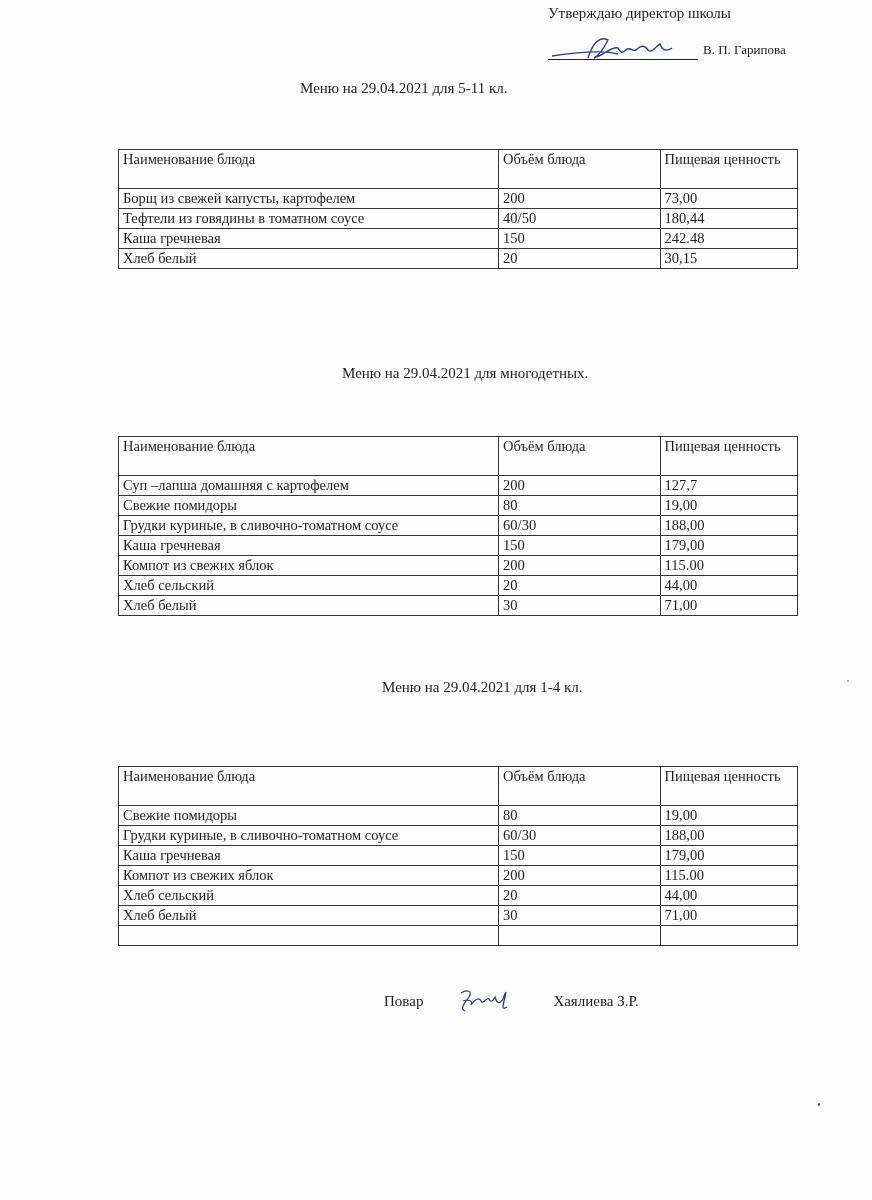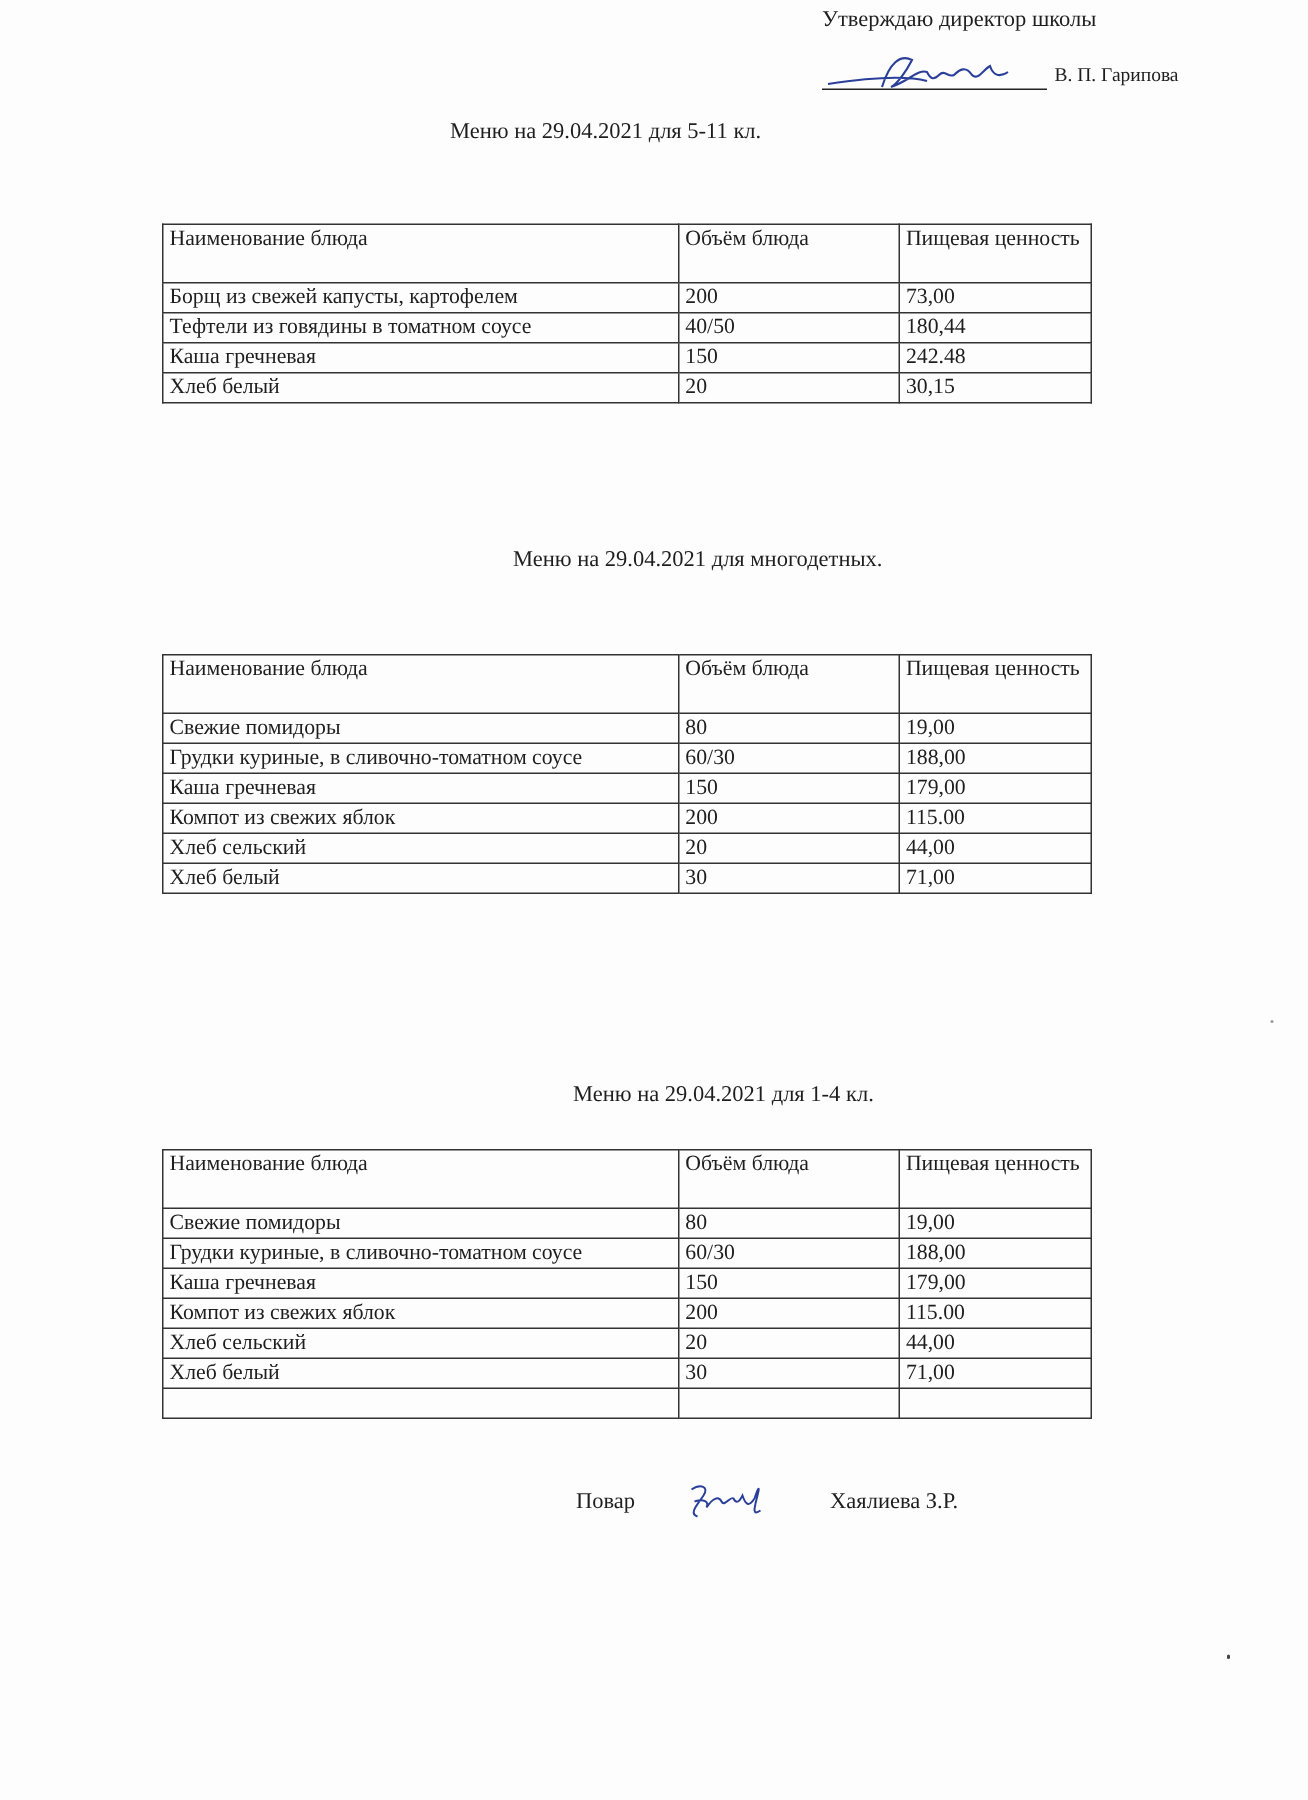--- a/index.html
+++ b/index.html
@@ -20,21 +20,21 @@
     position: absolute; left: 0; right: 0; bottom: 4px;
     border-bottom: 1px solid #222;
   }
   .director-name {
     position: absolute; left: 703px; top: 42px; font-size: 13px;
   }
   .menu-title {
     position: absolute; font-size: 15px; white-space: nowrap;
   }
   table.menu {
-    position: absolute; left: 108px; width: 620px;
+    position: absolute; left: 118px; width: 680px;
     border-collapse: collapse;
     font-size: 14.5px;
   }
   table.menu td {
     border: 1px solid #333;
     padding: 0 4px;
     height: 19px;
     line-height: 19px;
     vertical-align: top;
   }
@@ -95,20 +95,25 @@
 
 <div class="menu-title" style="left:342px; top:365px;text-align:right;">Меню на 29.04.2021 для многодетных.</div>
 <table class="menu" style="top:436px;">
   <tbody>
       <tr class="head">
     <td class="c1">Наименование блюда</td>
     <td class="c2">Объём блюда</td>
     <td class="c3">Пищевая ценность</td>
   </tr>
   <tr>
+        <td>Суп –лапша домашняя с картофелем</td>
+        <td>200</td>
+        <td>127,7</td>
+      </tr>
+  <tr>
         <td>Свежие помидоры</td>
         <td>80</td>
         <td>19,00</td>
       </tr>
   <tr>
         <td>Грудки куриные, в сливочно-томатном соусе</td>
         <td>60/30</td>
         <td>188,00</td>
       </tr>
   <tr>
@@ -127,21 +132,21 @@
         <td>44,00</td>
       </tr>
   <tr>
         <td>Хлеб белый</td>
         <td>30</td>
         <td>71,00</td>
       </tr>
 </tbody>
   </table>
 
-<div class="menu-title" style="left:382px; top:722px;">Меню на 29.04.2021 для 1-4 кл.</div>
+<div class="menu-title" style="left:382px; top:679px;">Меню на 29.04.2021 для 1-4 кл.</div>
 <table class="menu" style="top:766px;">
   <tbody>
       <tr class="head">
     <td class="c1">Наименование блюда</td>
     <td class="c2">Объём блюда</td>
     <td class="c3">Пищевая ценность</td>
   </tr>
   <tr>
         <td>Свежие помидоры</td>
         <td>80</td>

